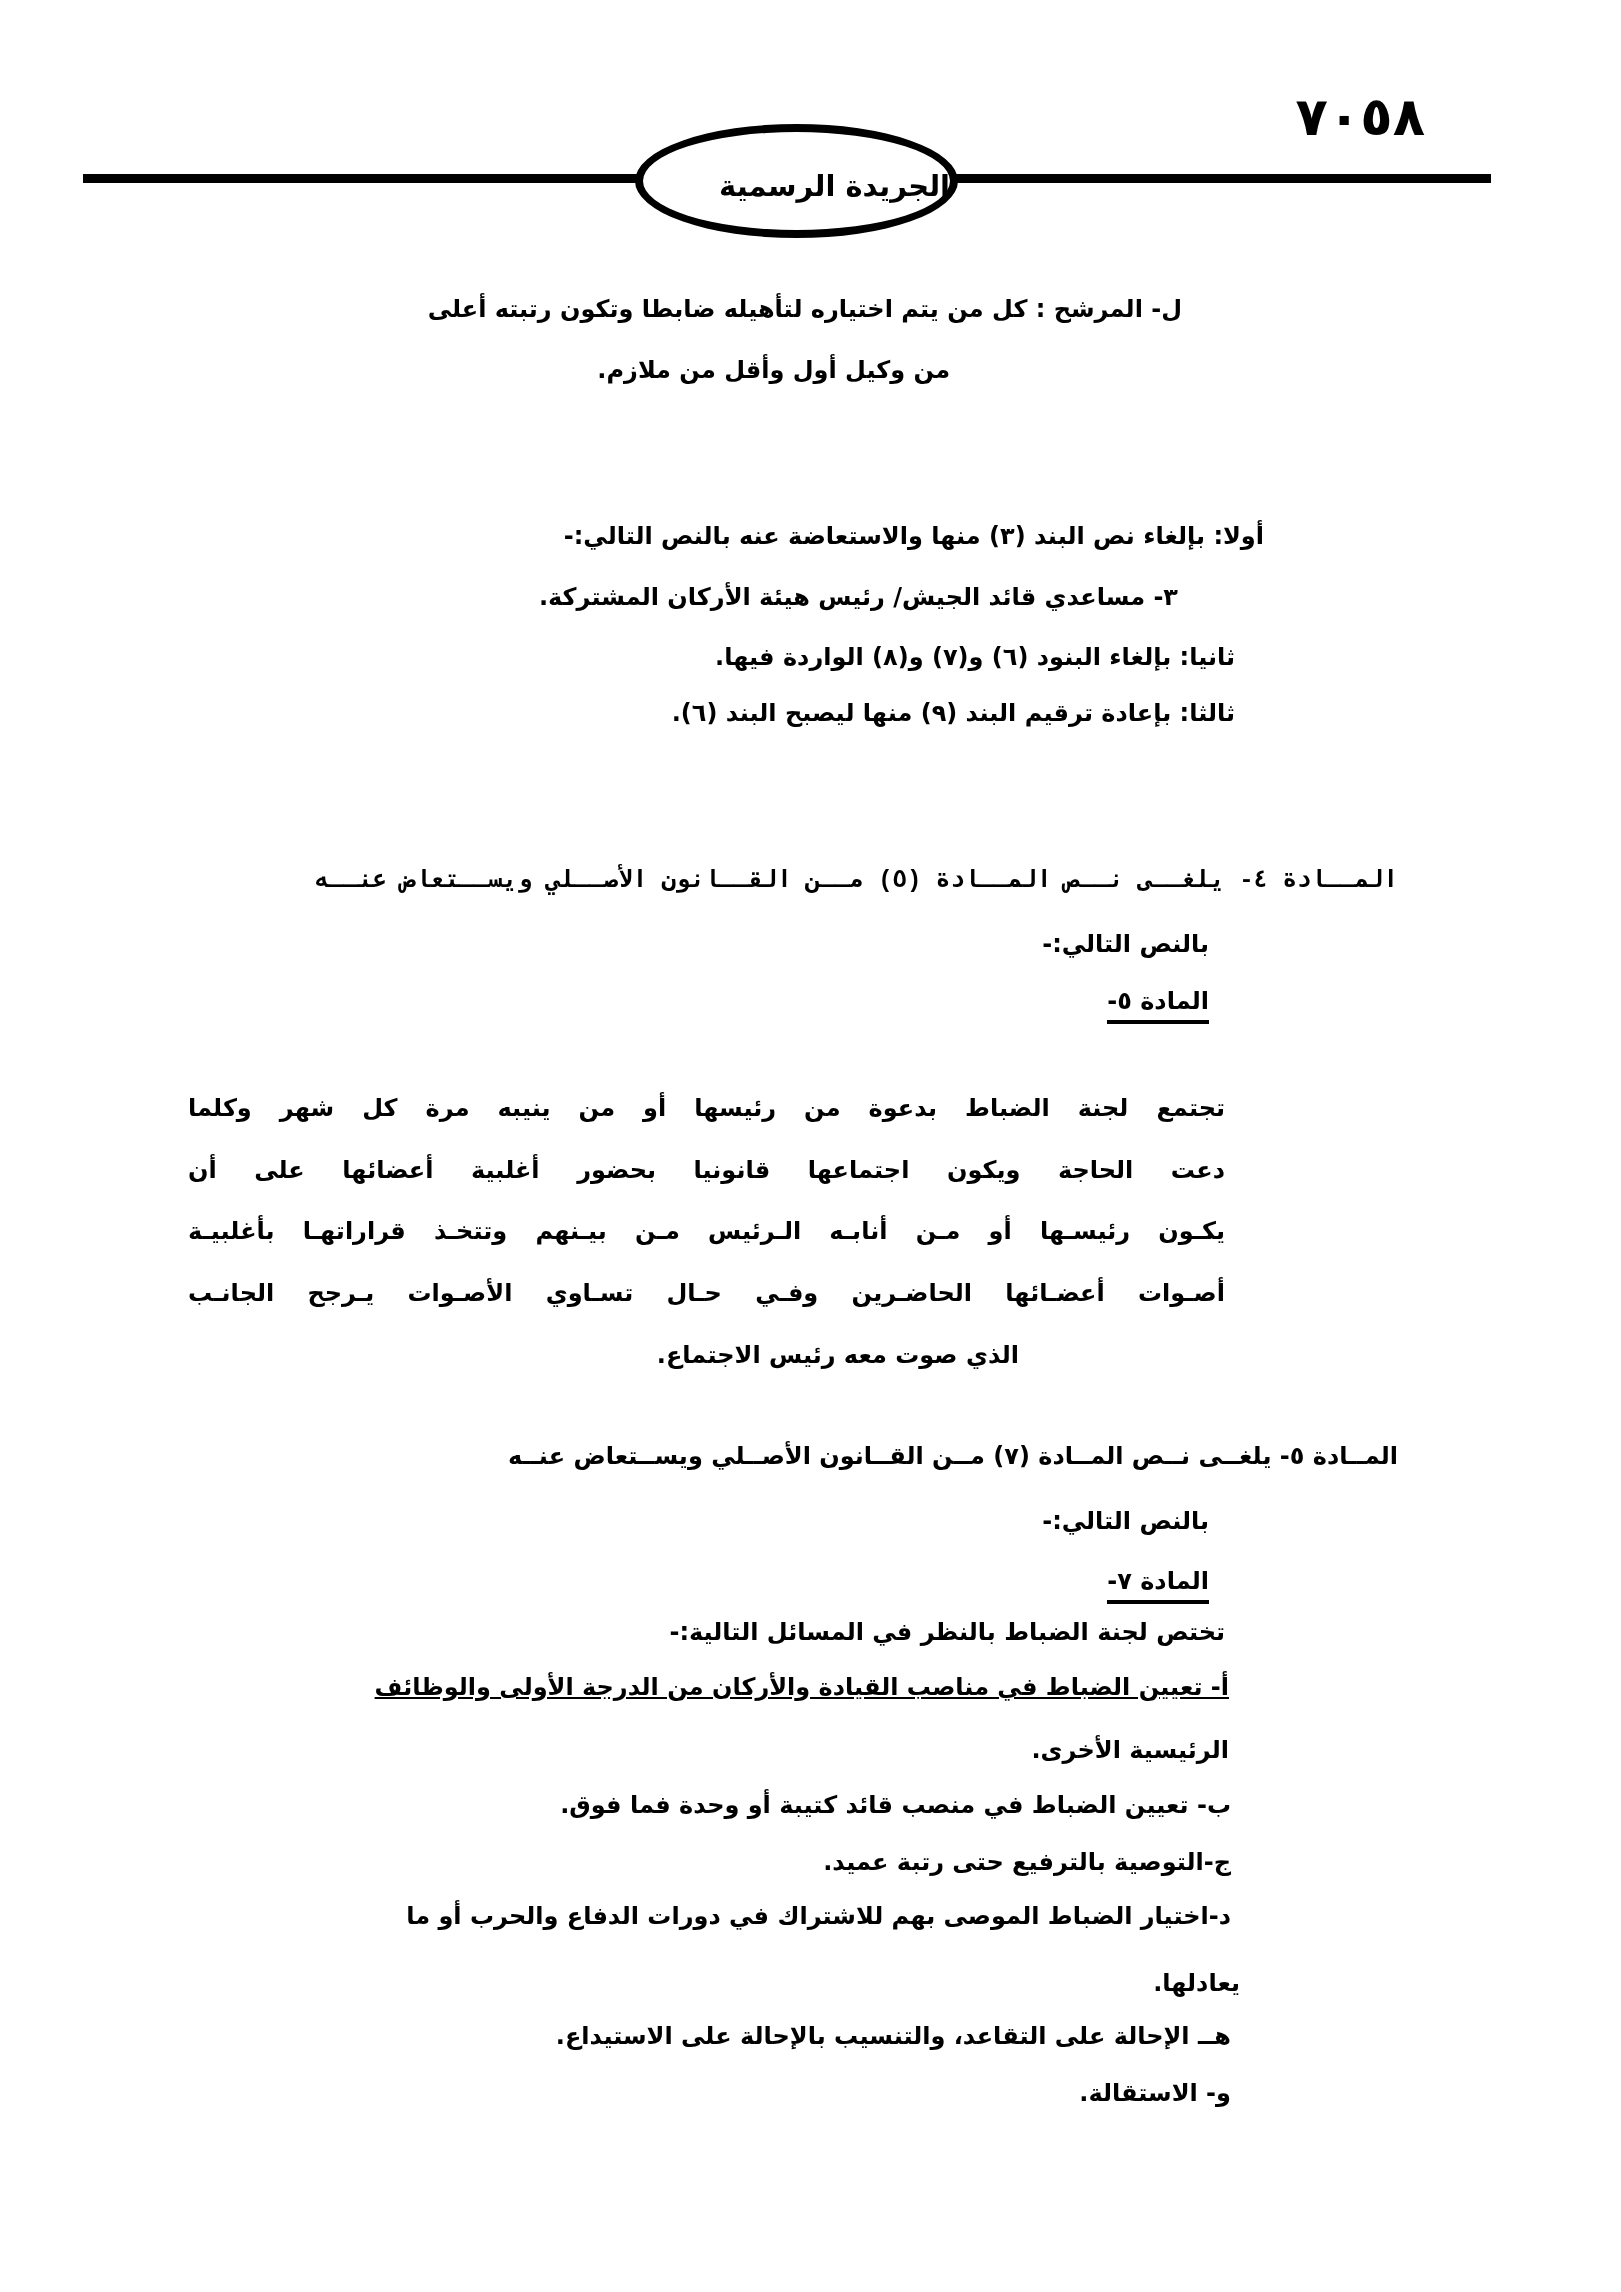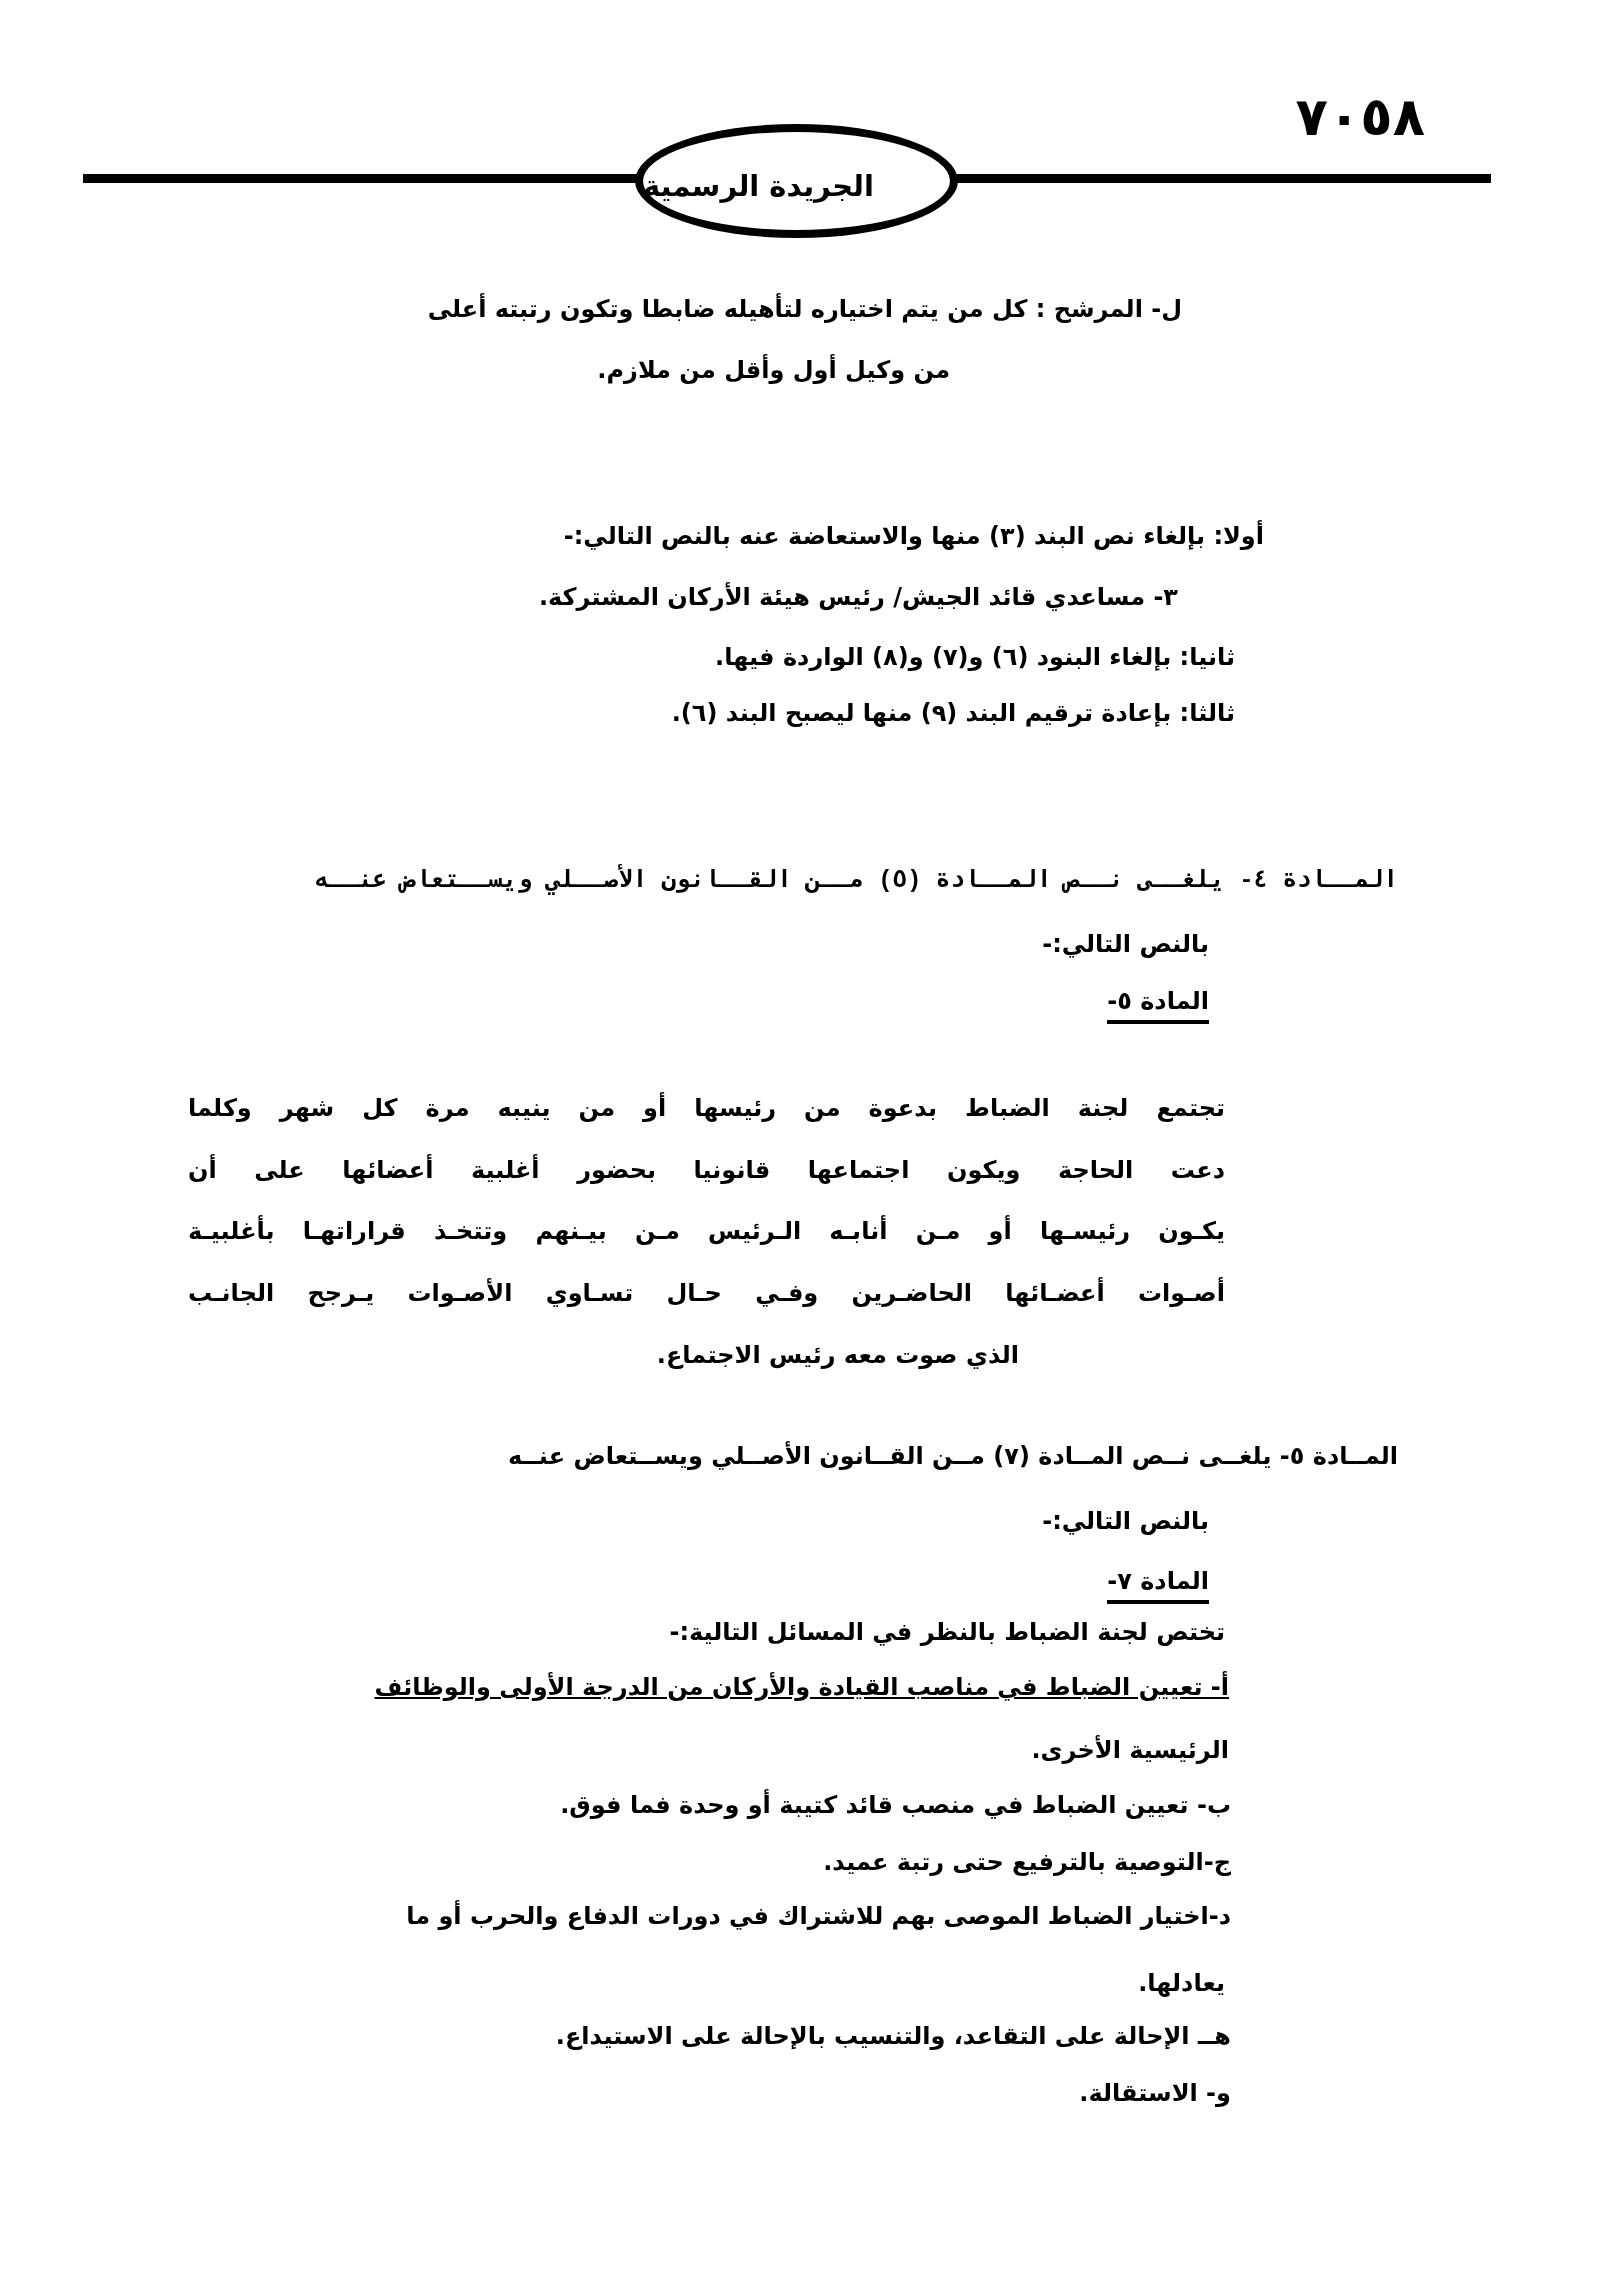--- a/index.html
+++ b/index.html
@@ -21,21 +21,21 @@
     white-space:nowrap;
   }
   .rule{
     position:absolute;top:174px;left:83px;width:1408px;height:8.8px;
     background:#000;
   }
   .oval{
     position:absolute;top:124px;left:635px;width:323px;height:114px;
     border:8.8px solid #000;border-radius:50%;
     background:#fff;box-sizing:border-box;
-    display:flex;align-items:center;justify-content:flex-end;
+    display:flex;align-items:center;justify-content:flex-start;
     z-index:2;
   }
   .oval span{font-size:29px;padding-top:9.8px;}
   
   .ln{
     position:absolute;
     font-size:24px;
     line-height:1.25;
     white-space:nowrap;
     direction:rtl;
@@ -82,18 +82,18 @@
   <div class="ln" style="top:1441px;right:223px;">المــادة ٥- يلغــى نــص المــادة (٧) مــن القــانون الأصــلي ويســتعاض عنــه</div>
   <div class="ln" style="top:1506px;right:412px;">بالنص التالي:-</div>
   <div class="ln" style="top:1566px;right:412px;"><span class="uline">المادة ٧-</span></div>
 
   <div class="ln" style="top:1617px;right:396px;">تختص لجنة الضباط بالنظر في المسائل التالية:-</div>
   <div class="ln" style="top:1672px;right:392px;text-decoration:underline;">أ-  تعيين الضباط في مناصب القيادة والأركان من الدرجة الأولى والوظائف</div>
   <div class="ln" style="top:1735px;right:392px;">الرئيسية الأخرى.</div>
   <div class="ln" style="top:1790px;right:390px;">ب- تعيين الضباط في منصب قائد كتيبة أو وحدة فما فوق.</div>
   <div class="ln" style="top:1847px;right:390px;">ج-التوصية بالترفيع حتى رتبة عميد.</div>
   <div class="ln" style="top:1901px;right:390px;">د-اختيار الضباط الموصى بهم للاشتراك في دورات الدفاع والحرب أو ما</div>
-  <div class="ln" style="top:1968px;right:396px;margin-left:24px;">يعادلها.</div>
+  <div class="ln" style="top:1968px;right:381px;margin-left:24px;">يعادلها.</div>
   <div class="ln" style="top:2021px;right:390px;">هــ الإحالة على التقاعد، والتنسيب بالإحالة على الاستيداع.</div>
   <div class="ln" style="top:2078px;right:390px;">و- الاستقالة.</div>
 
 </div>
 
 
 </body></html>

